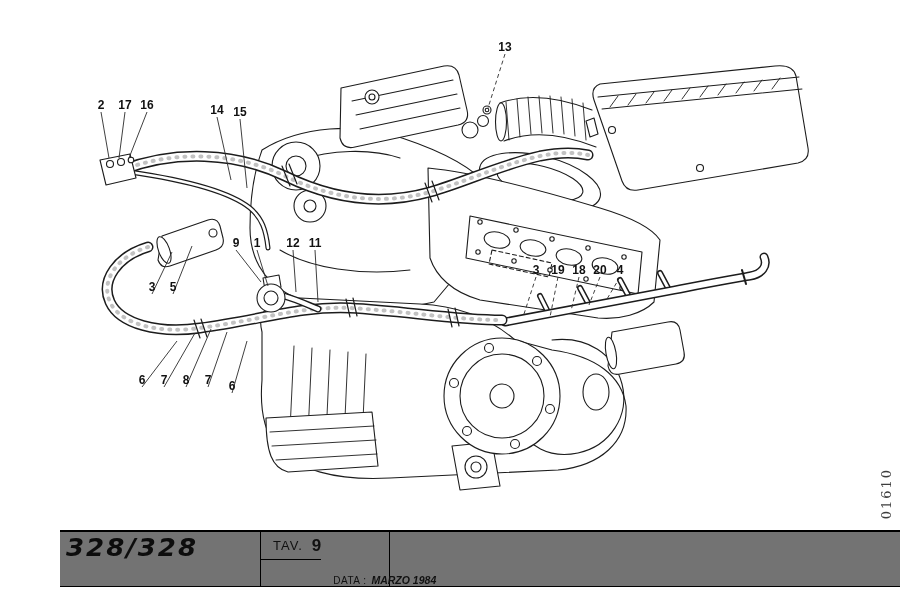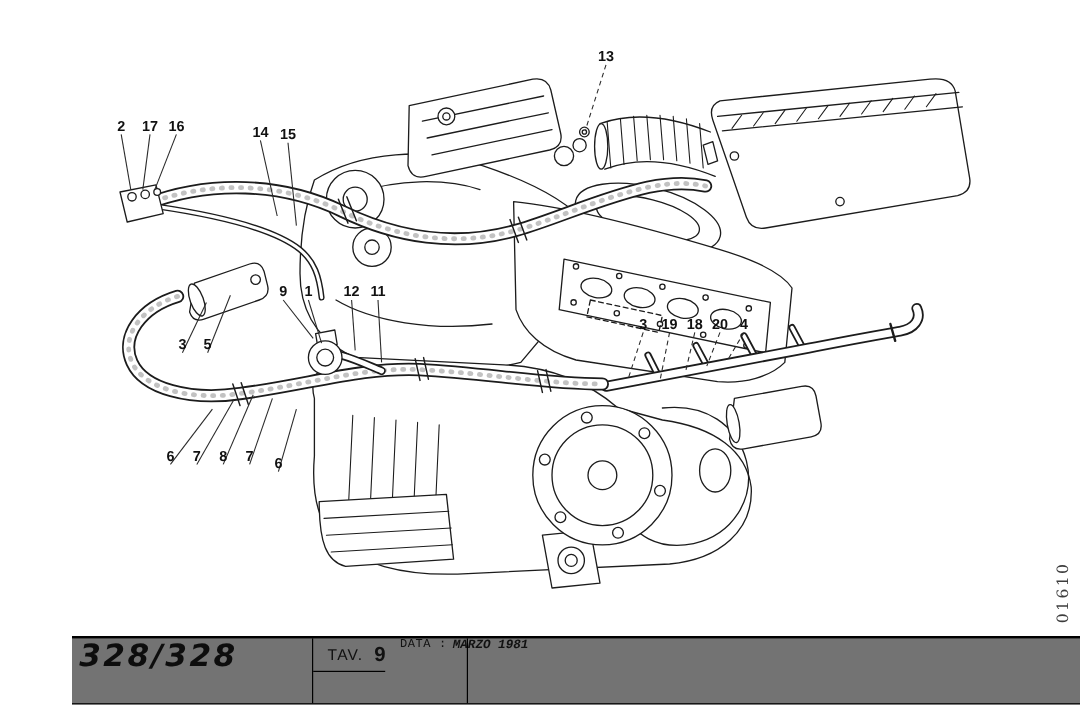--- a/index.html
+++ b/index.html
@@ -41,21 +41,21 @@
     width:130px;box-sizing:border-box;border-left:1.5px solid #000;border-right:1.5px solid #000;
     display:flex;flex-direction:row;
   }
   .tav-row{
     height:28px;box-sizing:border-box;border-bottom:1.5px solid #000;
     display:flex;align-items:center;padding-left:12px;
   }
   .tav-label{font-size:13px;color:#111;letter-spacing:1px;}
   .tav-num{font-size:17px;font-weight:bold;color:#111;margin-left:9px;}
   .data-row{
-    flex:1;display:flex;align-items:flex-start;padding-left:12px;white-space:nowrap;font-family:Liberation Mono, monospace;
+    flex:1;display:flex;align-items:flex-end;padding-left:12px;white-space:nowrap;
   }
   .data-label{font-size:10px;color:#111;letter-spacing:0.5px;}
   .data-val{font-size:10.5px;font-weight:bold;font-style:italic;color:#111;margin-left:5px;}
 </style>
 </head>
 <body>
 
 <div class="page">
 
   <div class="drawing-area">
@@ -275,17 +275,17 @@
     <div class="logo-cell">
       <div class="logo-line">328/328</div>
     </div>
     <div class="tav-cell">
       <div class="tav-row">
         <span class="tav-label">TAV.</span>
         <span class="tav-num">9</span>
       </div>
       <div class="data-row">
         <span class="data-label">DATA :</span>
-        <span class="data-val">MARZO 1981</span>
+        <span class="data-val">MARZO 1984</span>
       </div>
     </div>
   </div>
 </div>
 
 </body></html>

